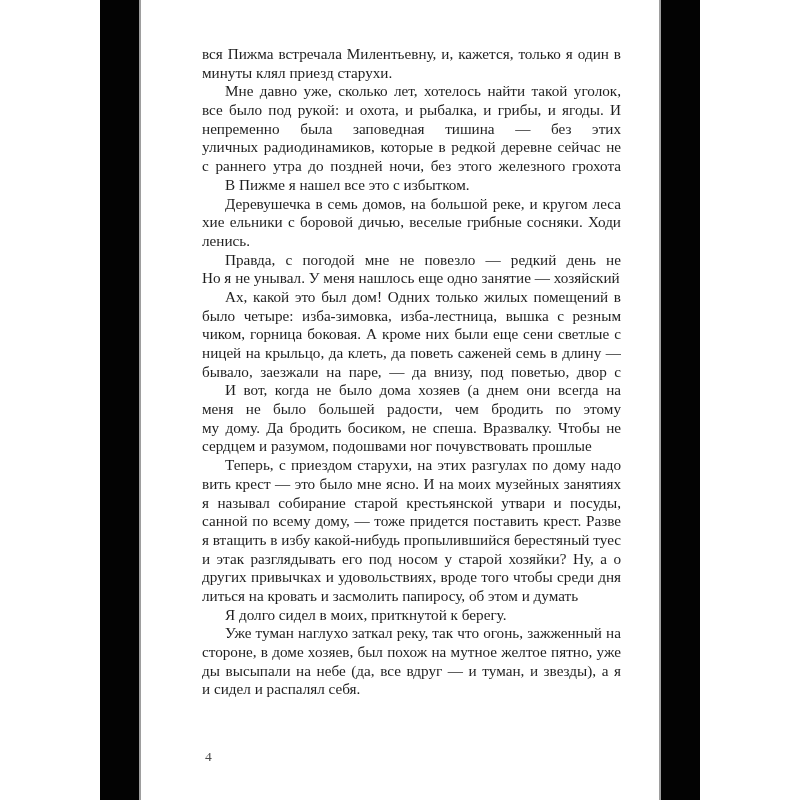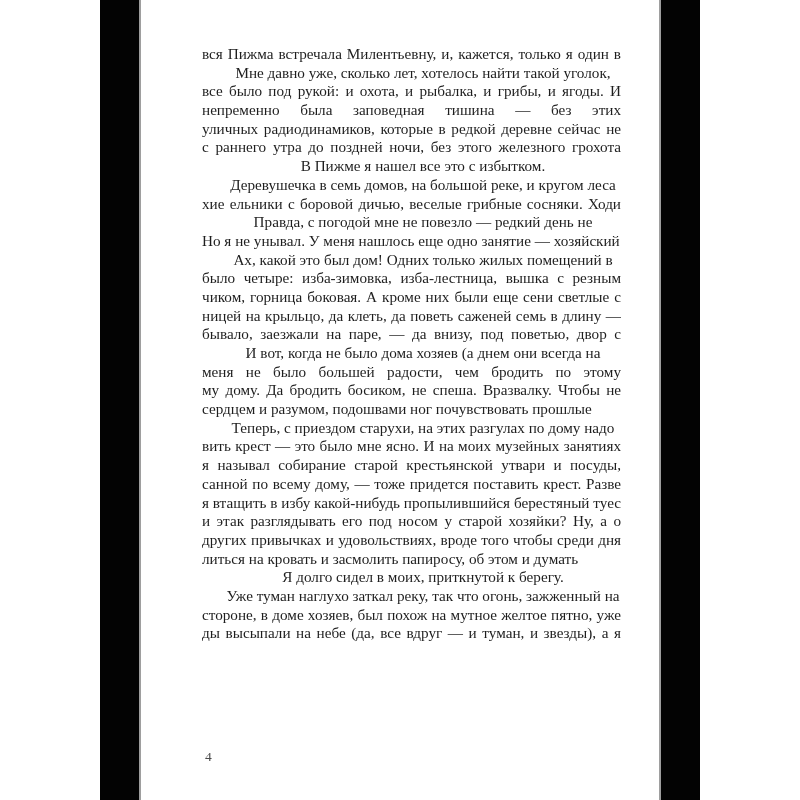--- a/index.html
+++ b/index.html
@@ -60,54 +60,56 @@
     white-space: normal;
     text-align: left;
   }
   .ln.j { text-align: justify; }
   .ln.j::after {
     content: "";
     display: inline-block;
     width: 100%;
     height: 0;
   }
-  .ln.ind { text-indent: 23px; text-align: center; }
+  .ln.ind { text-indent: 23px; }
   .page-number {
     position: absolute;
     left: 64px;               
     top: 749px;
     font-family: "Liberation Serif", "DejaVu Serif", serif;
     font-size: 13.5px;
     color: #4b4b4b;
   }
 </style>
 </head>
 <body>
 
 <div class="scan-canvas">
   <div class="scan-edge left"></div>
   <div class="page-edge-line left"></div>
   <div class="book-page">
     <div class="text-block" id="text-block">
         <div class="para">
           <div class="ln j">вся Пижма встречала Милентьевну, и, кажется, только я один в эти</div>
+          <div class="ln">минуты клял приезд старухи.</div>
         </div>
         <div class="para">
           <div class="ln j ind">Мне давно уже, сколько лет, хотелось найти такой уголок, где бы</div>
           <div class="ln j">все было под рукой: и охота, и рыбалка, и грибы, и ягоды. И чтобы</div>
           <div class="ln j">непременно была заповедная тишина — без этих принудительных</div>
           <div class="ln j">уличных радиодинамиков, которые в редкой деревне сейчас не гремят</div>
           <div class="ln j">с раннего утра до поздней ночи, без этого железного грохота машин,</div>
         </div>
         <div class="para">
           <div class="ln ind">В Пижме я нашел все это с избытком.</div>
         </div>
         <div class="para">
           <div class="ln j ind">Деревушечка в семь домов, на большой реке, и кругом леса — глу-</div>
           <div class="ln j">хие ельники с боровой дичью, веселые грибные сосняки. Ходи — не</div>
+          <div class="ln">ленись.</div>
         </div>
         <div class="para">
           <div class="ln j ind">Правда, с погодой мне не повезло — редкий день не выпадали дожди.</div>
           <div class="ln">Но я не унывал. У меня нашлось еще одно занятие — хозяйский дом.</div>
         </div>
         <div class="para">
           <div class="ln j ind">Ах, какой это был дом! Одних только жилых помещений в нем</div>
           <div class="ln j">было четыре: изба-зимовка, изба-лестница, вышка с резным балкон-</div>
           <div class="ln j">чиком, горница боковая. А кроме них были еще сени светлые с лест-</div>
           <div class="ln j">ницей на крыльцо, да клеть, да поветь саженей семь в длину — на нее,</div>
@@ -129,19 +131,20 @@
           <div class="ln j">других привычках и удовольствиях, вроде того чтобы среди дня зава-</div>
           <div class="ln">литься на кровать и засмолить папиросу, об этом и думать нечего.</div>
         </div>
         <div class="para">
           <div class="ln ind">Я долго сидел в моих, приткнутой к берегу.</div>
         </div>
         <div class="para">
           <div class="ln j ind">Уже туман наглухо заткал реку, так что огонь, зажженный на той</div>
           <div class="ln j">стороне, в доме хозяев, был похож на мутное желтое пятно, уже звез-</div>
           <div class="ln j">ды высыпали на небе (да, все вдруг — и туман, и звезды), а я все сидел</div>
+          <div class="ln">и сидел и распалял себя.</div>
         </div>
       </div>
     <div class="page-number">4</div>
   </div>
   <div class="page-edge-line right"></div>
   <div class="scan-edge right"></div>
 </div>
 
 </body></html>

